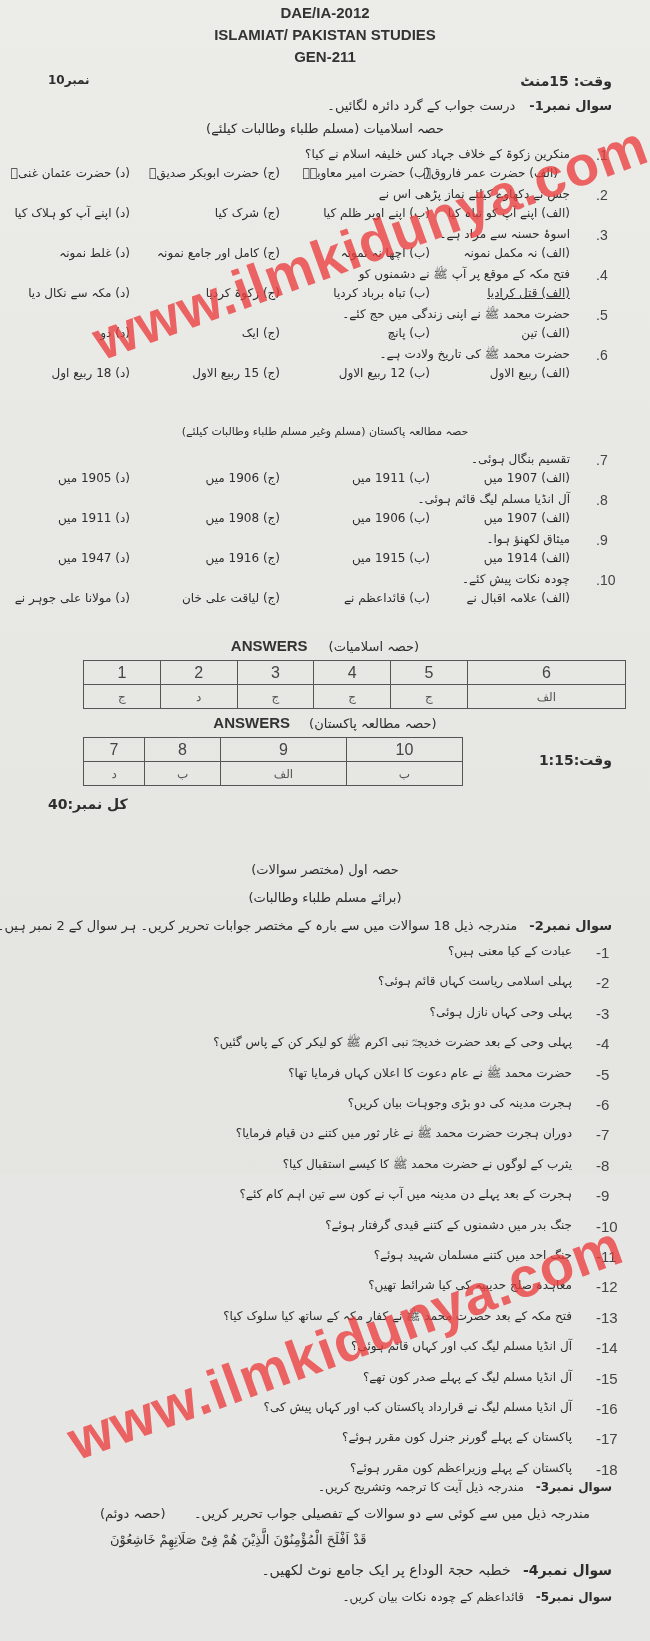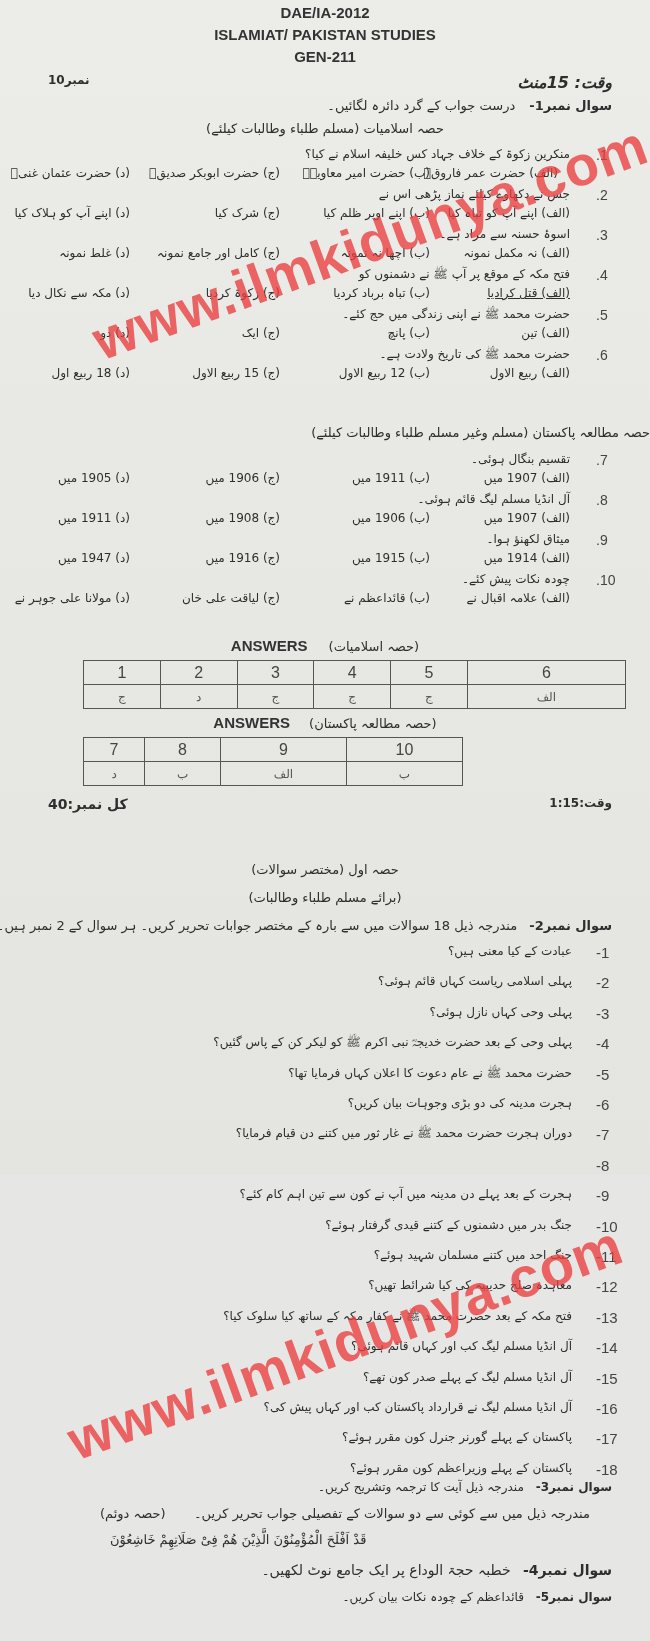--- a/index.html
+++ b/index.html
@@ -43,21 +43,21 @@
 </head>
 <body>
 
 <div class="page">
 
   <div class="abs hdr" style="top:4px;">DAE/IA-2012</div>
   <div class="abs hdr" style="top:26px;">ISLAMIAT/ PAKISTAN STUDIES</div>
   <div class="abs hdr" style="top:48px;">GEN-211</div>
 
   <div class="abs urdu urdu-b" style="top:73px; left:48px; direction:rtl; font-size:12px;">نمبر10</div>
-  <div class="abs urdu urdu-b" style="top:73px; right:38px; font-size:16px;font-style:italic;">وقت: 15منٹ</div>
+  <div class="abs urdu urdu-b" style="top:73px; right:38px; font-size:14px;">وقت: 15منٹ</div>
   <div class="abs urdu" style="top:98px; right:38px; font-size:13px;">
     <span class="urdu-b">سوال نمبر1-</span>
     <span style="margin-right:10px;">درست جواب کے گرد دائرہ لگائیں۔</span>
   </div>
 
   <div class="abs urdu center" style="top:121px; text-align:center; direction:rtl; font-size:13px;">حصہ اسلامیات (مسلم طلباء وطالبات کیلئے)</div>
 
   <div id="mcq-block">
       <div class="qline" style="top: 147px;">
         <span class="qnum" style="font-size: 14px;">.1</span>
@@ -154,21 +154,21 @@
         <span class="qtext" style="right: 80px;">چودہ نکات پیش کئے۔</span>
       </div>
       <div class="opt-row" style="top: 591px;">
         <span class="opt" style="right: 80px;">(الف) علامہ اقبال نے</span>
         <span class="opt" style="right: 220px;">(ب) قائداعظم نے</span>
         <span class="opt" style="right: 370px;">(ج) لیاقت علی خان</span>
         <span class="opt" style="right: 520px;">(د) مولانا علی جوہر نے</span>
       </div>
     </div>
 
-  <div class="abs urdu center" style="top:425px; text-align:right; direction:rtl; font-size:13px;">حصہ مطالعہ پاکستان (مسلم وغیر مسلم طلباء وطالبات کیلئے)</div>
+  <div class="abs urdu center" style="top:425px; text-align:center; direction:rtl; font-size:11px;">حصہ مطالعہ پاکستان (مسلم وغیر مسلم طلباء وطالبات کیلئے)</div>
 
   <div class="abs" style="top:636px; left:0; width:650px; text-align:center;">
     <span class="ans-title">ANSWERS</span>
     <span class="urdu" style="margin-left:16px; font-size:13px;">(حصہ اسلامیات)</span>
   </div>
   <table class="ans" style="top:660px; left:83px; width:543px;">
     <tbody>
         <tr class="h" id="ans1-h">
           <td>1</td>
           <td>2</td>
@@ -203,21 +203,21 @@
     <tr class="v" id="ans2-v">
           <td>د</td>
           <td>ب</td>
           <td>الف</td>
           <td>ب</td>
         </tr>
   </tbody>
     </table>
 
   <div class="abs urdu urdu-b" style="top:796px; left:48px; direction:rtl; font-size:14px;">کل نمبر:40</div>
-  <div class="abs urdu urdu-b" style="top:796px; right:38px; font-size:12px;">وقت:1:15</div>
+  <div class="abs urdu urdu-b" style="top:752px; right:38px; font-size:14px;">وقت:1:15</div>
 
   <div class="abs urdu center" style="top:890px; text-align:center; font-size:13px;">(برائے مسلم طلباء وطالبات)</div>
   <div class="abs urdu center" style="top:862px; text-align:center; font-size:13px;">حصہ اول (مختصر سوالات)</div>
   <div class="abs urdu" style="top:918px; right:38px; font-size:13px;">
     <span class="urdu-b">سوال نمبر2-</span>
     <span style="margin-right:8px;">مندرجہ ذیل 18 سوالات میں سے بارہ کے مختصر جوابات تحریر کریں۔ ہر سوال کے 2 نمبر ہیں۔</span>
   </div>
 
   <div id="short-q-block">
       <div class="qline" style="top: 944px;">
@@ -243,20 +243,21 @@
       <div class="qline" style="top: 1096px;">
         <span class="qnum" style="right: 14px;">-6</span>
         <span class="qtext" style="right: 78px;">ہجرت مدینہ کی دو بڑی وجوہات بیان کریں؟</span>
       </div>
       <div class="qline" style="top: 1126px;">
         <span class="qnum" style="right: 14px;">-7</span>
         <span class="qtext" style="right: 78px;">دوران ہجرت حضرت محمد ﷺ نے غار ثور میں کتنے دن قیام فرمایا؟</span>
       </div>
       <div class="qline" style="top: 1157px;">
         <span class="qnum" style="right: 14px;">-8</span>
+        <span class="qtext" style="right: 78px;">یثرب کے لوگوں نے حضرت محمد ﷺ کا کیسے استقبال کیا؟</span>
       </div>
       <div class="qline" style="top: 1187px;">
         <span class="qnum" style="right: 14px;">-9</span>
         <span class="qtext" style="right: 78px;">ہجرت کے بعد پہلے دن مدینہ میں آپ نے کون سے تین اہم کام کئے؟</span>
       </div>
       <div class="qline" style="top: 1218px;">
         <span class="qnum" style="right: 14px;">-10</span>
         <span class="qtext" style="right: 78px;">جنگ بدر میں دشمنوں کے کتنے قیدی گرفتار ہوئے؟</span>
       </div>
       <div class="qline" style="top: 1248px;">

